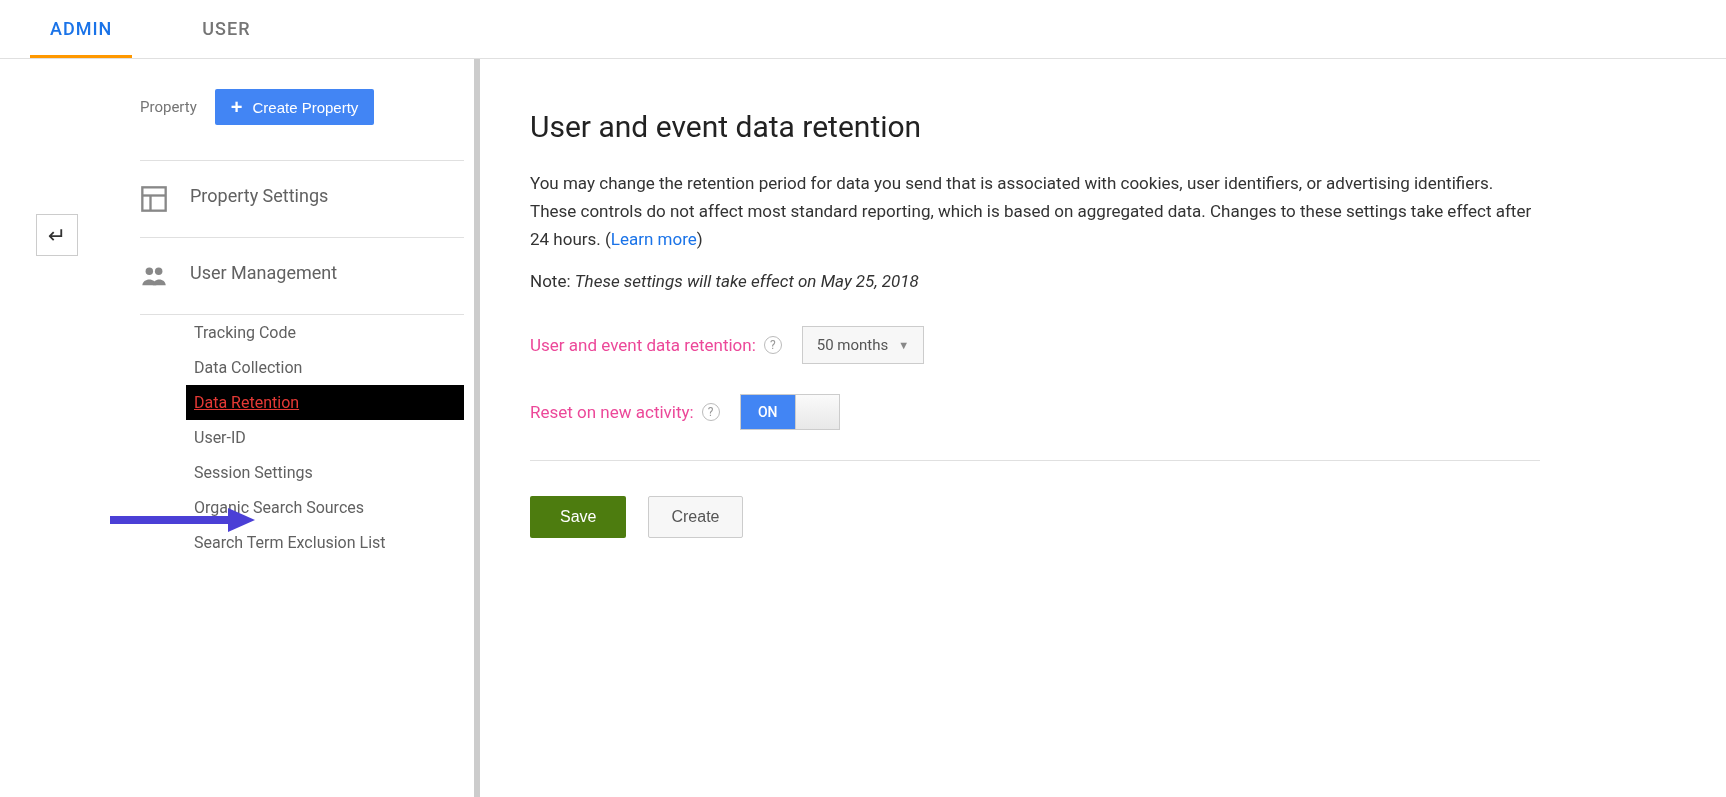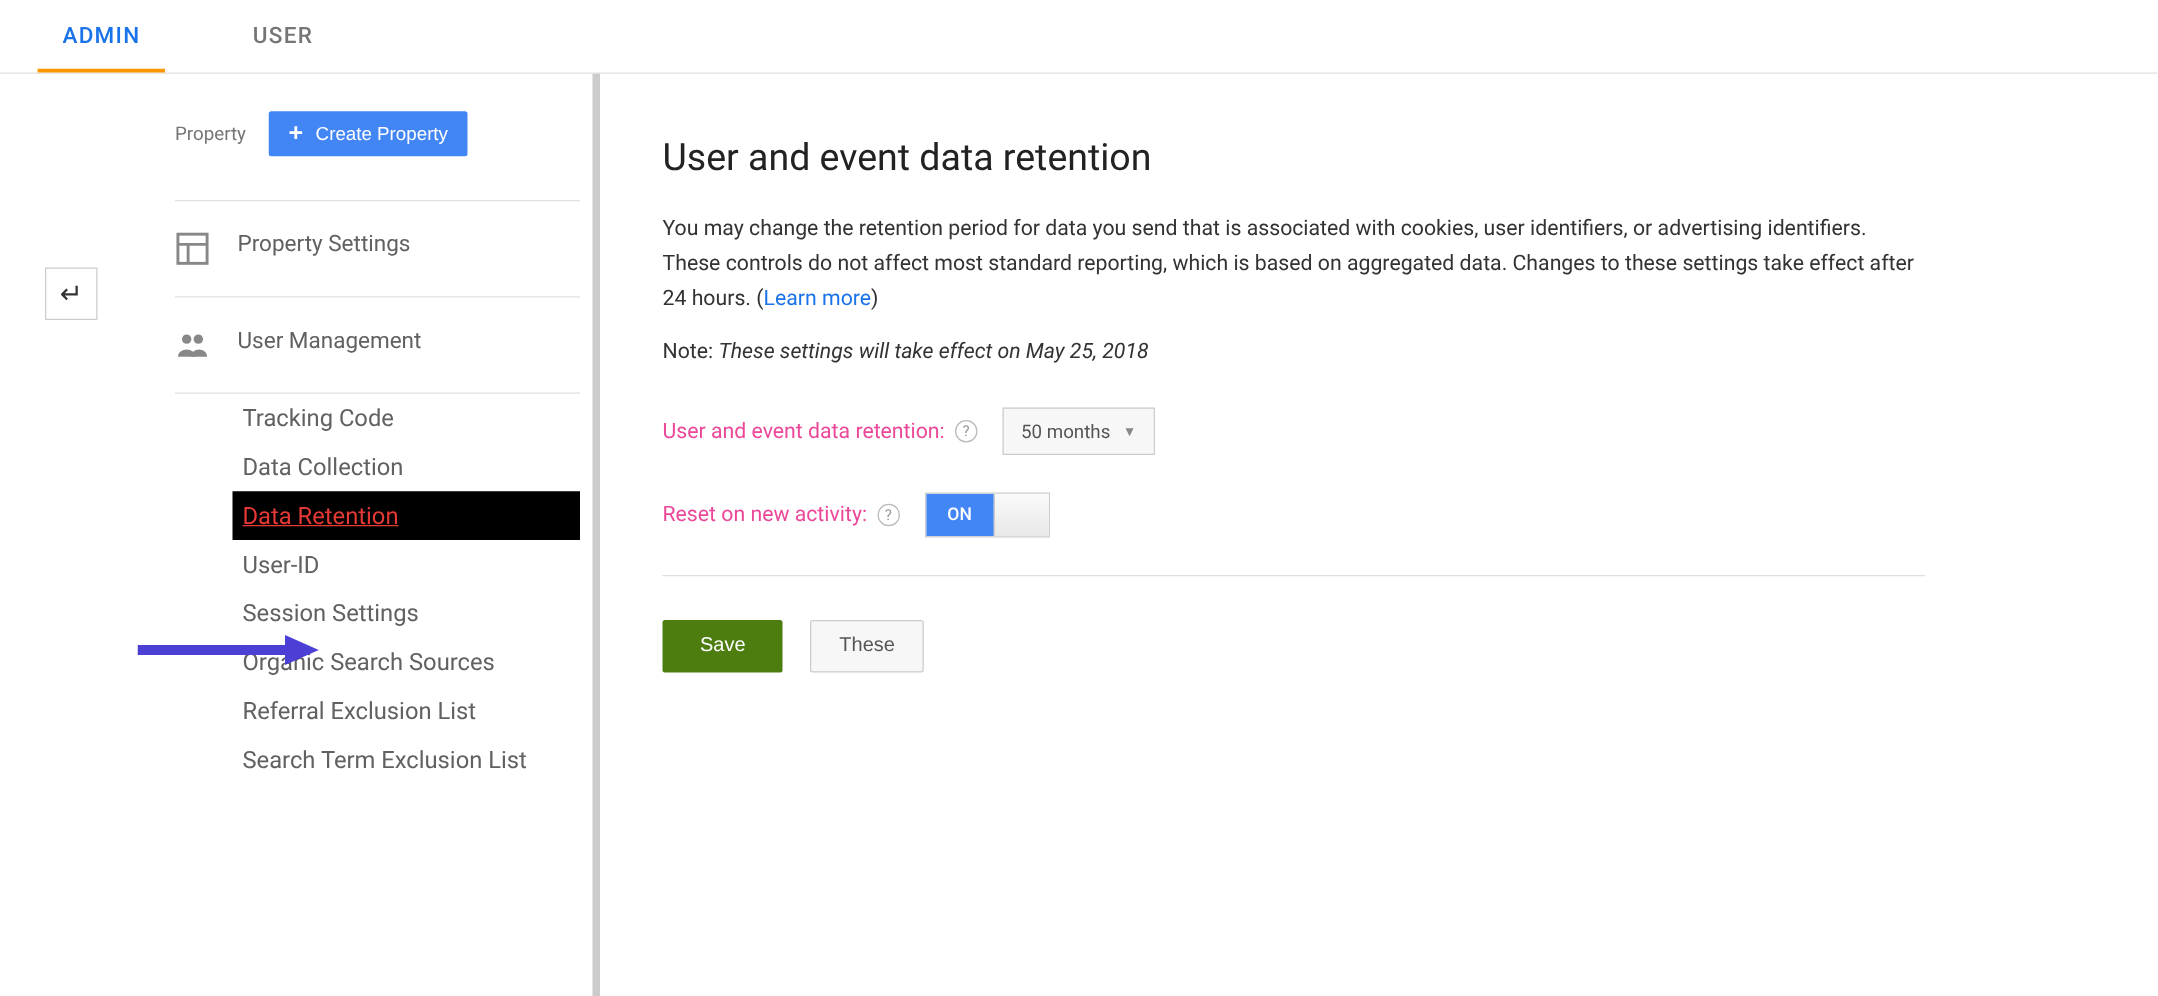--- a/index.html
+++ b/index.html
@@ -115,21 +115,21 @@
     flex-shrink: 0;
   }
   .nav-label {
     font-size: 18px;
     color: #616161;
   }
   .sub-list {
     padding-left: 50px;
   }
   .sub-item {
-    font-size: 19px;
+    font-size: 16px;
     color: #616161;
     padding: 8px 0 8px 4px;
     cursor: pointer;
   }
   .sub-item.active {
     color: #e53935;
     background: #000000;
     margin-right: 10px;
     margin-left: -4px;
     padding-left: 8px;
@@ -327,21 +327,20 @@
     </div>
 
 
     <div class="sub-list">
       <div class="sub-item">Tracking Code</div>
       <div class="sub-item">Data Collection</div>
       <div class="sub-item active">Data Retention</div>
       <div class="sub-item">User-ID</div>
       <div class="sub-item">Session Settings</div>
       <div class="sub-item">Organic Search Sources</div>
-      <div class="sub-item">Referral Exclusion List</div>
       <div class="sub-item">Search Term Exclusion List</div>
     </div>
   </div>
 
   <div class="main">
     <h1 class="page-title">User and event data retention</h1>
 
     <p class="description">
       <span>You may change the retention period for data you send that is associated with cookies, user identifiers, or advertising identifiers. These controls do not affect most standard reporting, which is based on aggregated data. Changes to these settings take effect after 24 hours. (</span><a href="#">Learn more</a><span>)</span>
     </p>
@@ -365,17 +364,17 @@
       <div class="toggle">
         <div class="toggle-on">ON</div>
         <div class="toggle-knob"></div>
       </div>
     </div>
 
     <hr class="main-divider">
 
     <div class="actions">
       <button class="btn-save">Save</button>
-      <button class="btn-cancel">These</button>
+      <button class="btn-cancel">Create</button>
     </div>
   </div>
 
 </div>
 
 </body></html>

